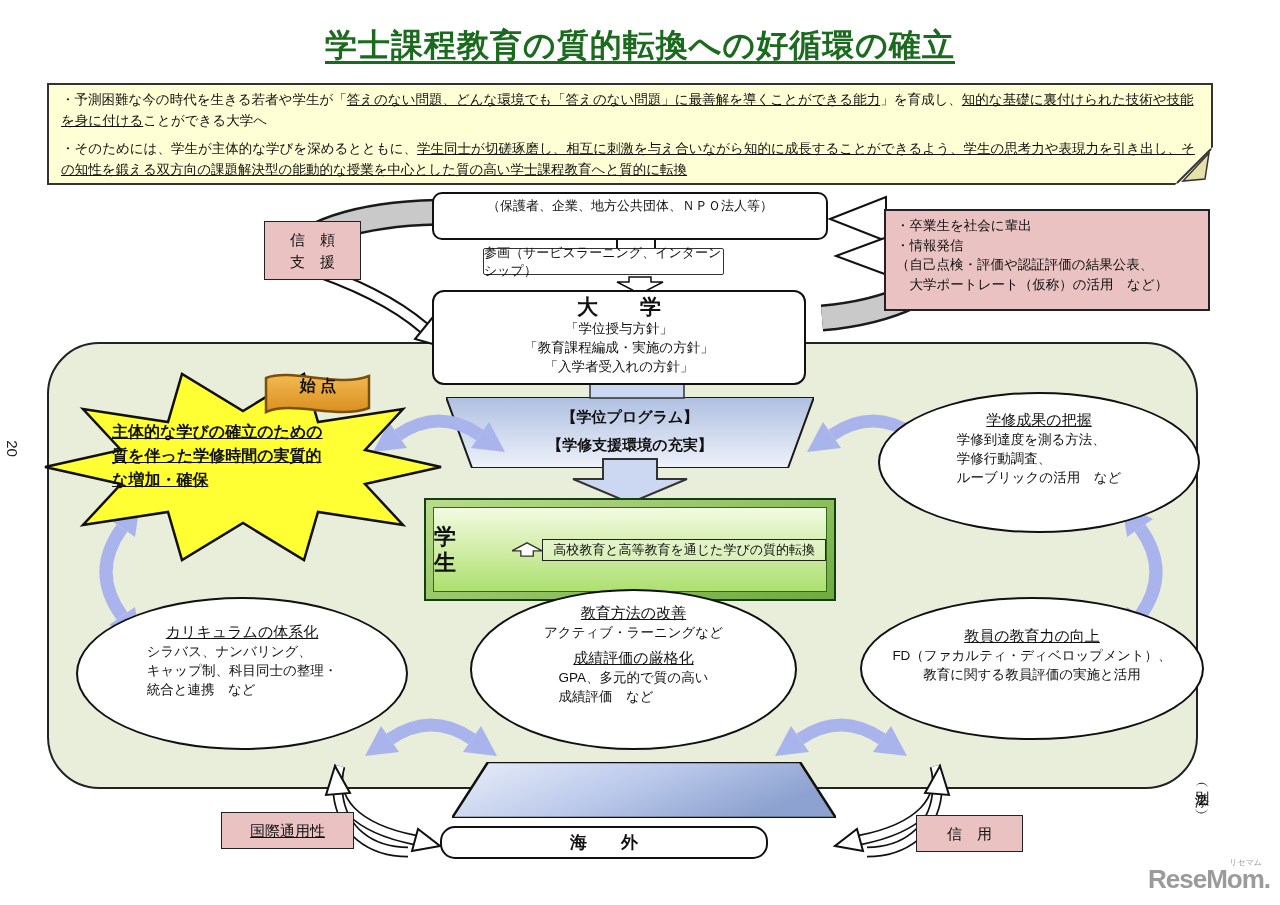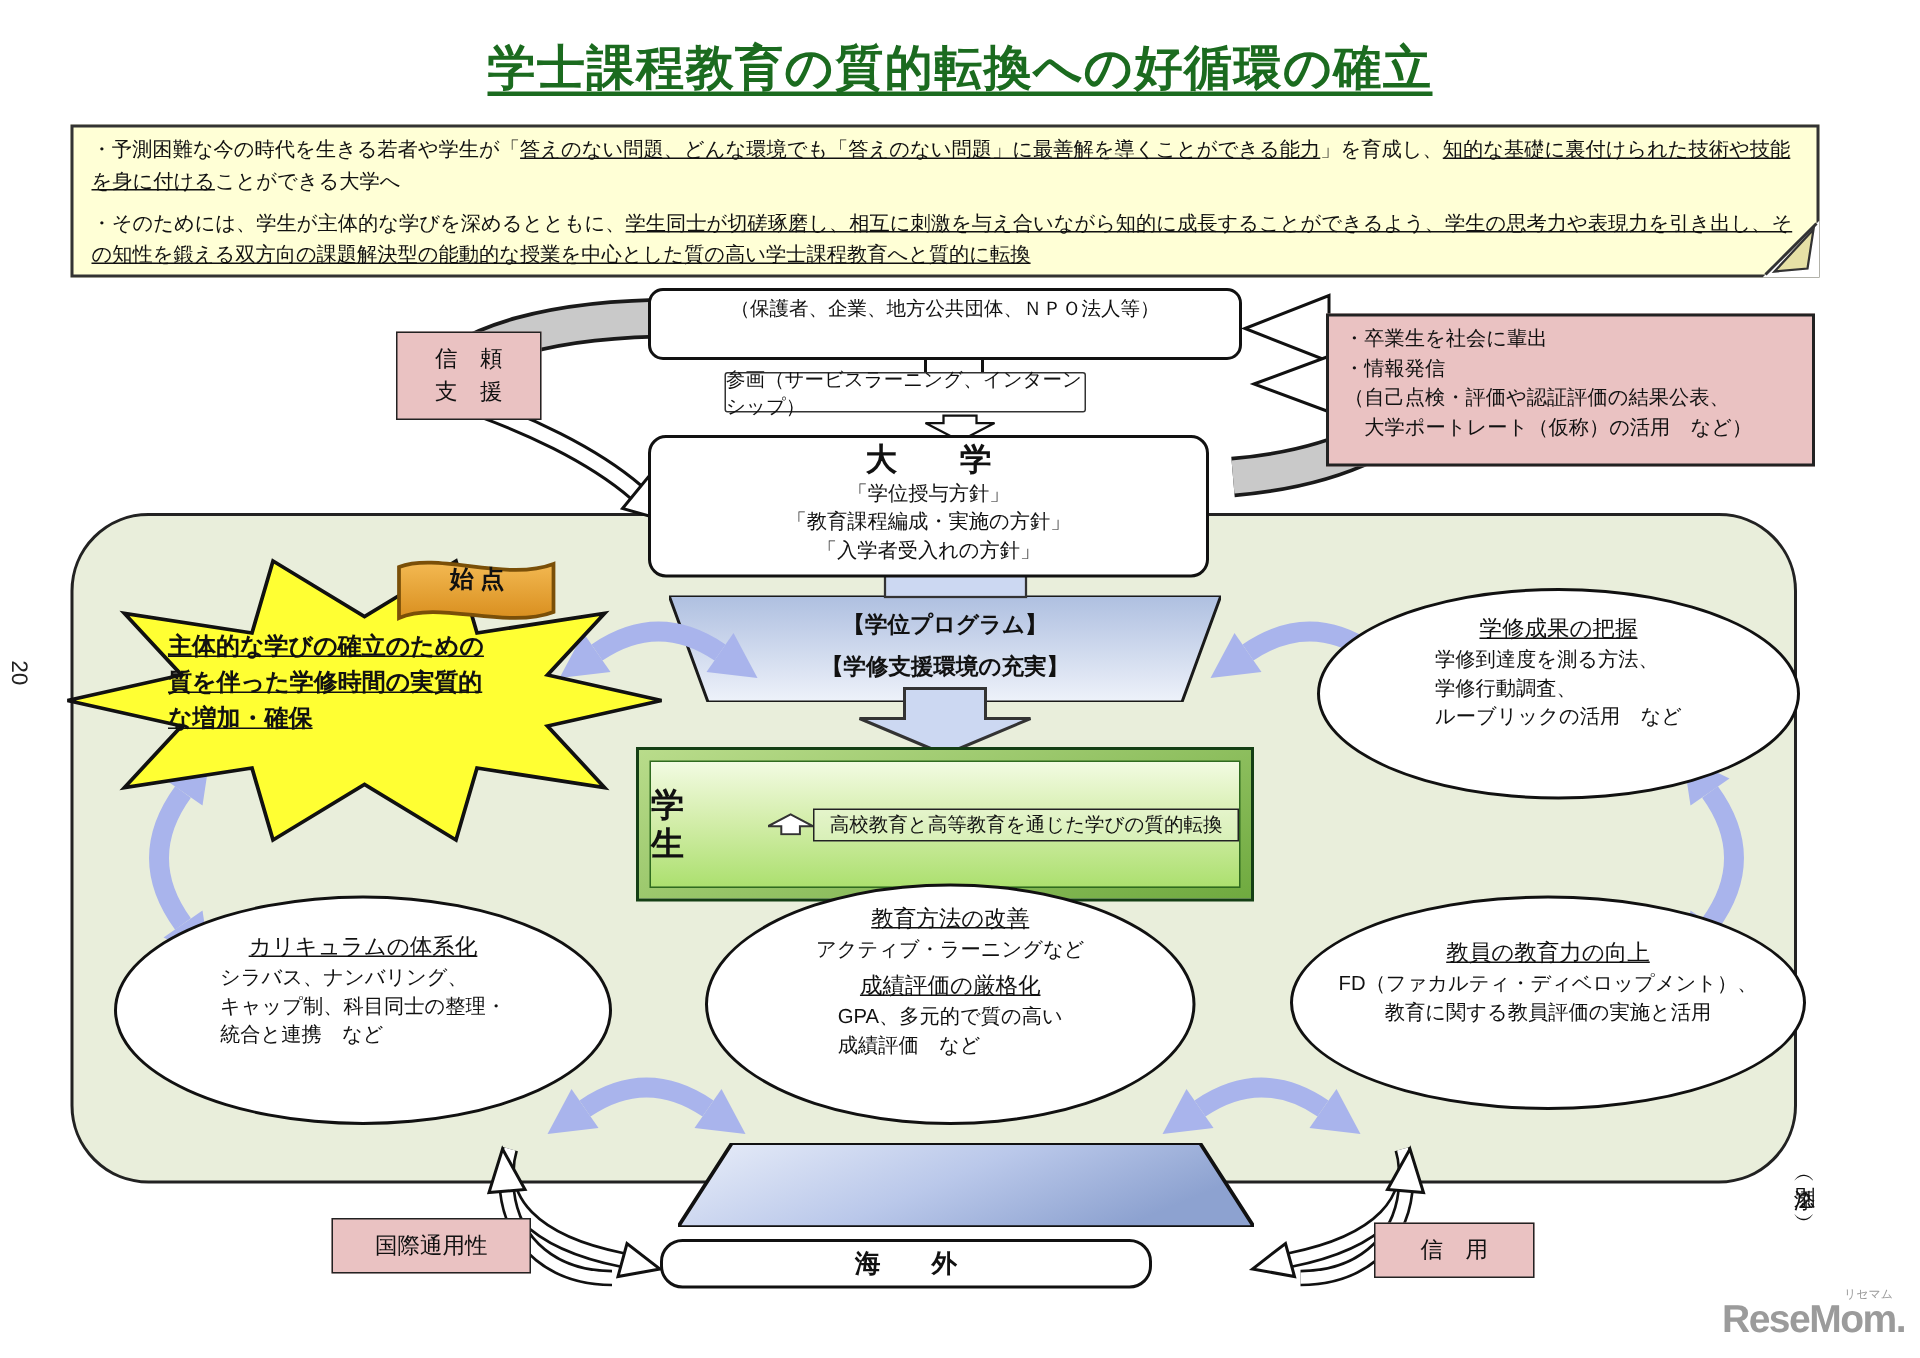--- a/index.html
+++ b/index.html
@@ -56,21 +56,21 @@
   .ellipse .et{font-size:15px;text-decoration:underline;margin-bottom:1px;}
   .ellipse .body{display:inline-block;text-align:left;}
   .el-outcomes{left:878px;top:392px;width:322px;height:141px;padding-top:15px;}
   .el-curriculum{left:76px;top:597px;width:332px;height:153px;padding-top:22px;}
   .el-methods{left:470px;top:589px;width:327px;height:161px;padding-top:11px;}
   .el-methods .et2{font-size:15px;text-decoration:underline;margin-top:4px;margin-bottom:1px;}
   .el-faculty{left:860px;top:597px;width:344px;height:143px;padding-top:26px;text-align:center;}
   
   .overseas{left:440px;top:826px;width:328px;height:33px;border-width:2.5px;display:flex;
             align-items:center;justify-content:center;font-size:17px;font-weight:bold;border-radius:15px;}
-  .intl{left:221px;top:812px;width:133px;height:37px;}
+  .intl{left:221px;top:812px;width:133px;height:37px;text-decoration:underline;}
   .credit{left:916px;top:815px;width:107px;height:37px;}
   
   .attachment{left:1192px;top:778px;writing-mode:vertical-rl;font-size:14.5px;letter-spacing:2px;}
   .pagenum{left:4px;top:440px;font-size:15px;transform:rotate(90deg);color:#222;}
   .logo{left:1148px;top:864px;font-size:26px;font-weight:bold;color:#9b9b9b;letter-spacing:-1px;}
   .logo .ruby{position:absolute;top:-7px;right:8px;font-size:8px;font-weight:normal;letter-spacing:0;}
   svg{display:block;}
 </style>
 </head>
 <body>

